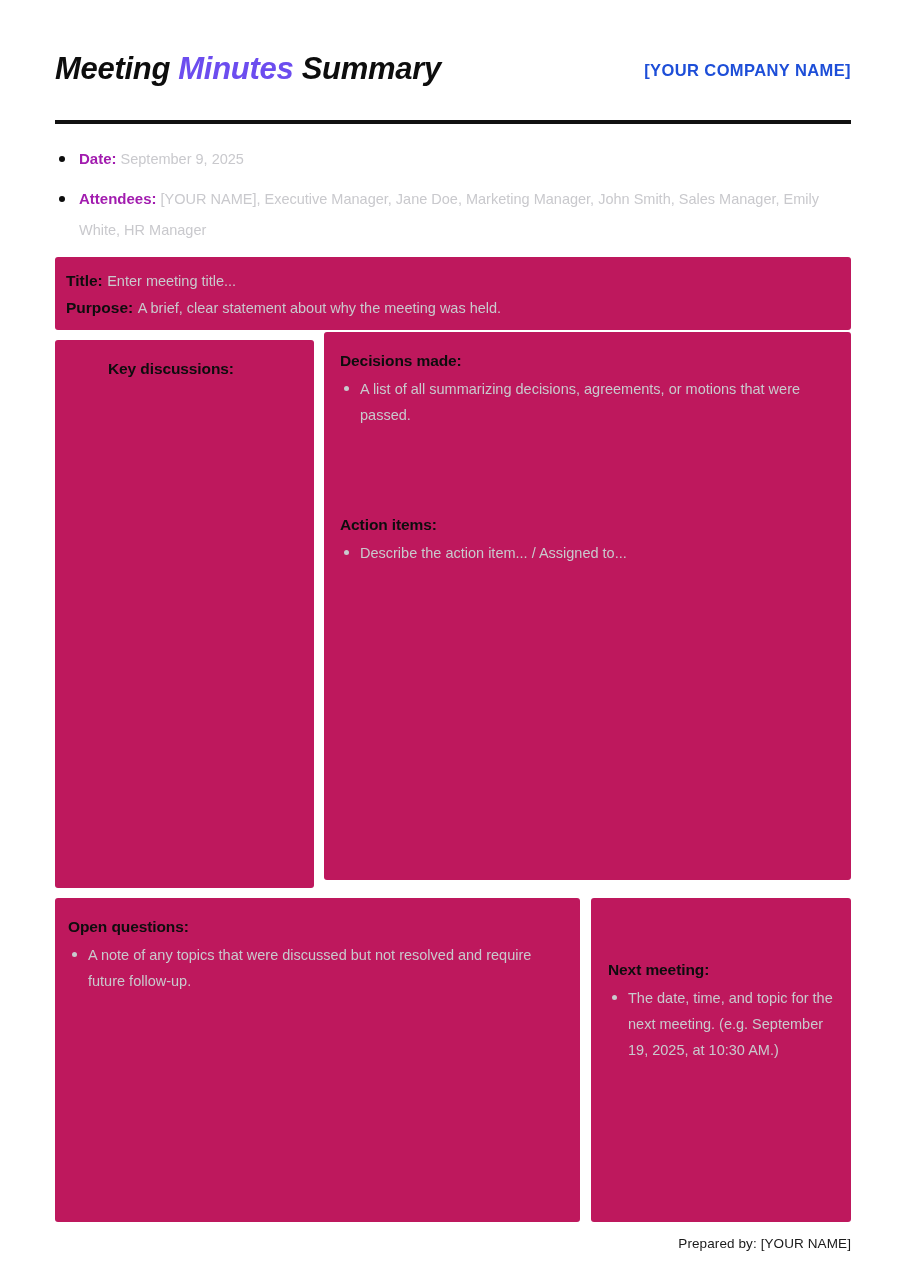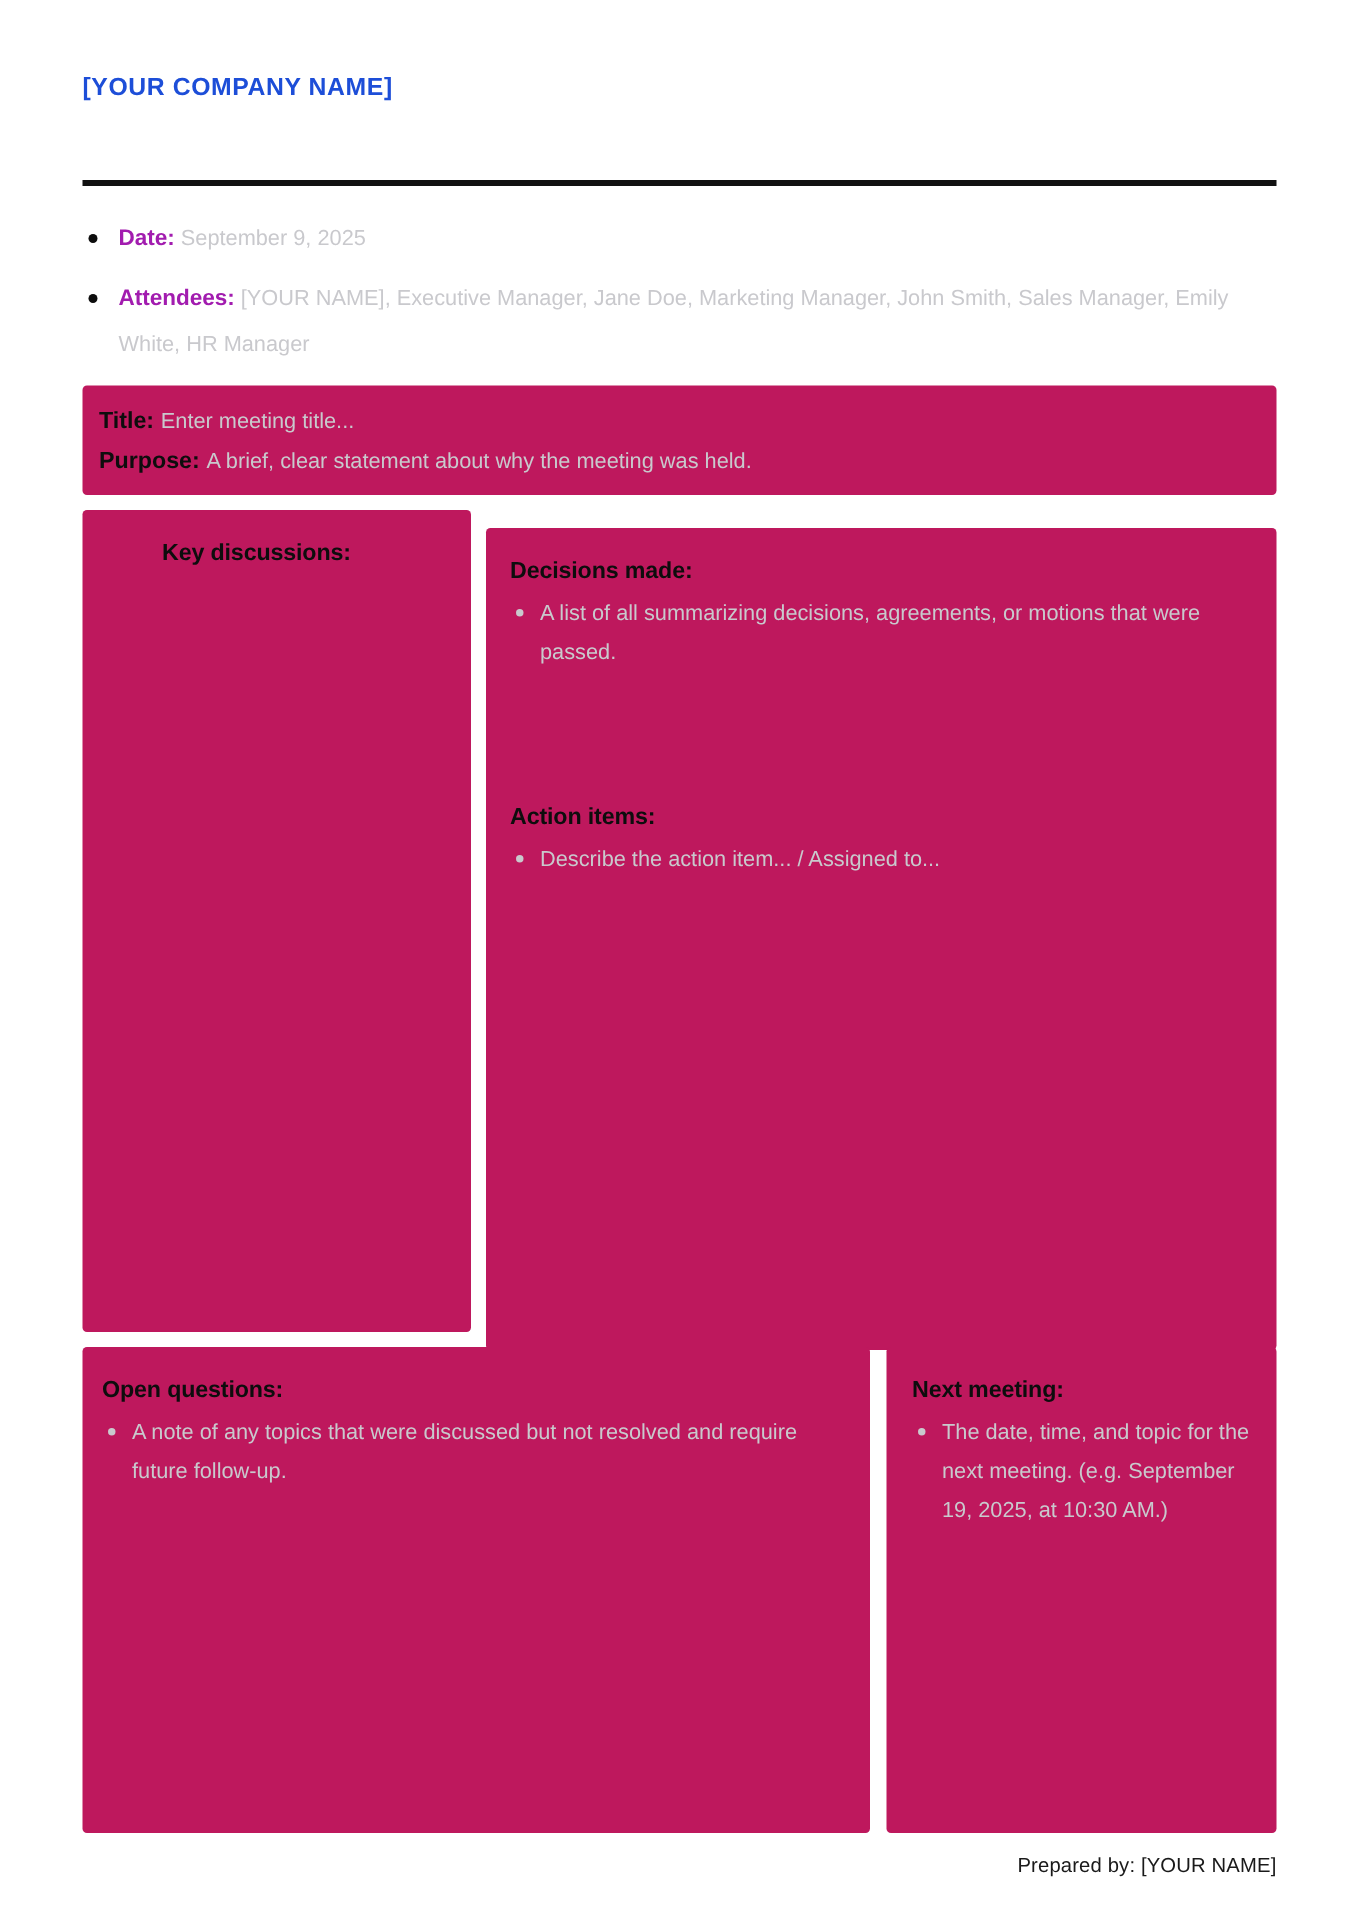--- a/index.html
+++ b/index.html
@@ -161,21 +161,21 @@
     top: 340px;
     width: 259px;
     height: 548px;
     padding: 20px 14px 0 11px;
   }
   #panel-key-discussions .panel-heading { margin-bottom: 6px; margin-left: 42px; }
 
   
   #panel-decisions {
     left: 324px;
-    top: 352px;
+    top: 332px;
     width: 527px;
     height: 548px;
     padding: 20px 20px 0 16px;
   }
   #panel-decisions .panel-heading { margin-bottom: 6px; }
   #panel-decisions .action-block { margin-top: 88px; }
 
   
   #panel-open-questions {
     left: 55px;
@@ -187,40 +187,41 @@
   #panel-open-questions .panel-heading { margin-bottom: 6px; }
 
   
   #panel-next-meeting {
     left: 591px;
     top: 898px;
     width: 260px;
     height: 324px;
     padding: 20px 16px 0 17px;
   }
-  #panel-next-meeting .panel-heading { margin-bottom: 6px; }
+  #panel-next-meeting .panel-heading { margin-bottom: 6px; margin-top: 43px; }
 
   
   .footer {
     position: absolute;
     left: 55px;
     top: 1236px;
     width: 796px;
     text-align: right;
     font-size: 13.5px;
     color: #1A1A1A;
     letter-spacing: 0.1px;
   }
 </style>
 </head>
 <body>
 
 <div class="page">
 
   <div class="header">
+    <div class="doc-title"><span class="plain">Meeting </span><span class="accent">Minutes</span><span class="plain"> Summary</span></div>
     <div class="company-name">[YOUR COMPANY NAME]</div>
   </div>
 
   <div class="rule"></div>
 
   <div class="meta">
     <div class="meta-item">
       <span class="meta-label">Date:</span>
       <span class="meta-value">September 9, 2025</span>
     </div>

